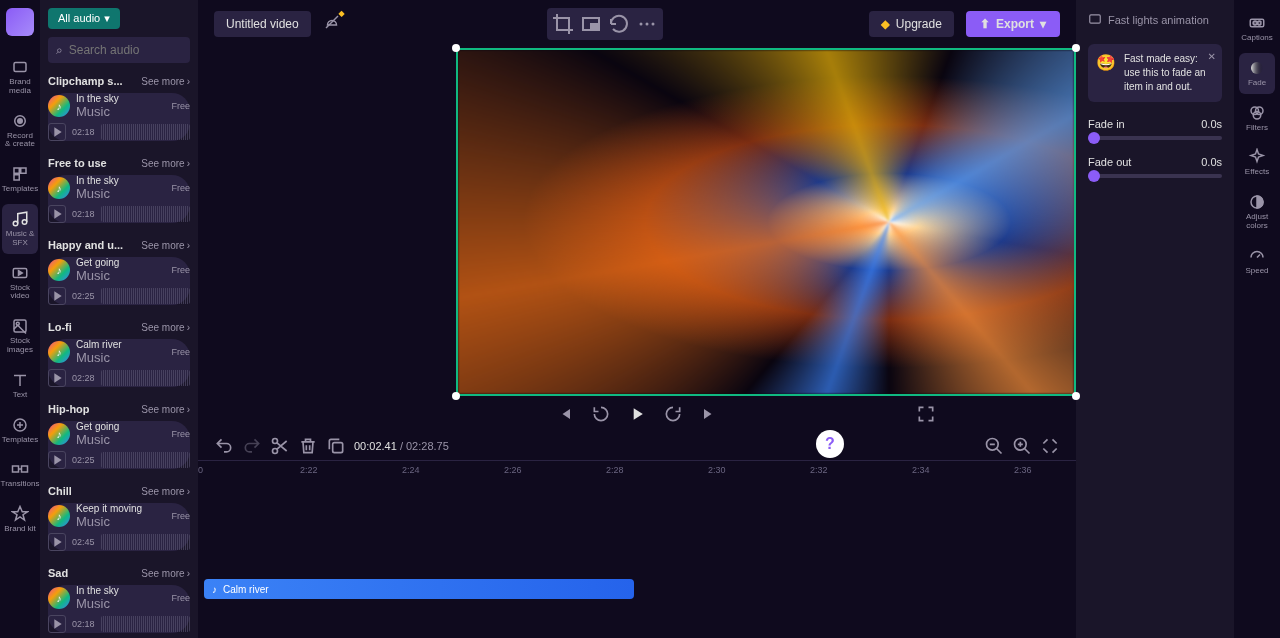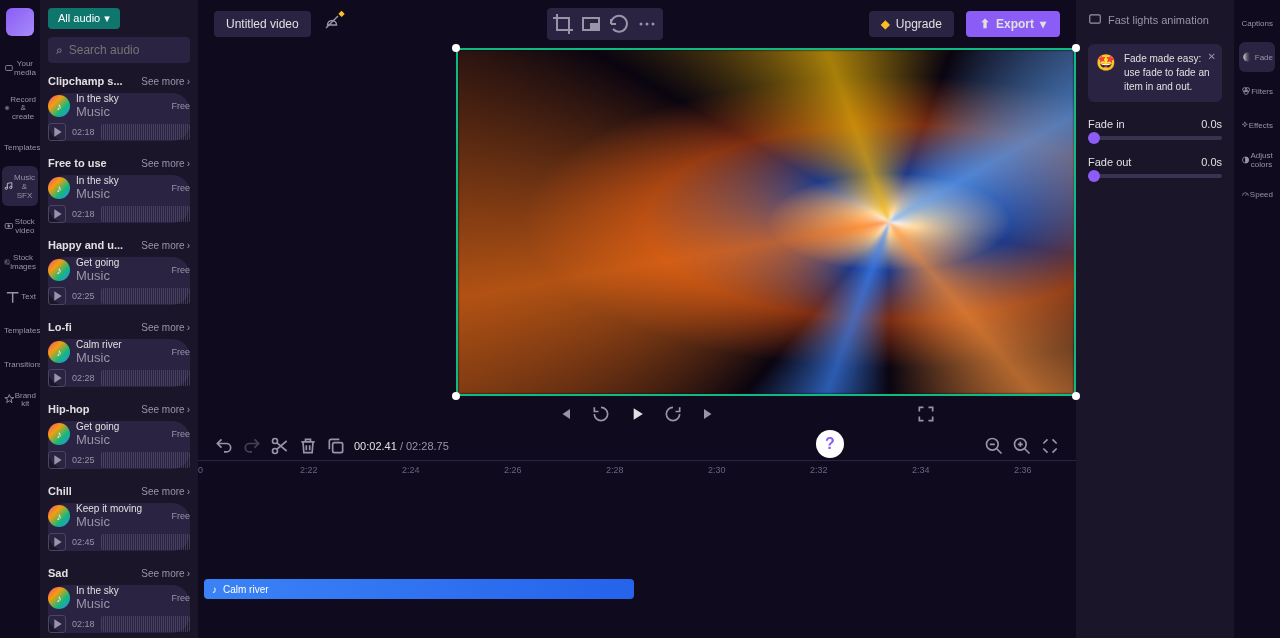--- a/index.html
+++ b/index.html
@@ -1,19 +1,19 @@
 <!DOCTYPE html>
 <html><head>
 <meta charset="utf-8">
 <style>
 * { margin: 0; padding: 0; box-sizing: border-box; font-family: -apple-system, BlinkMacSystemFont, 'Segoe UI', sans-serif; }
 body { background: #0f0a1e; color: #e0e0e0; width: 1280px; height: 638px; overflow: hidden; display: flex; }
 .left-rail { width: 40px; background: #0f0a1e; display: flex; flex-direction: column; align-items: center; padding-top: 8px; gap: 4px; }
 .logo { width: 28px; height: 28px; background: linear-gradient(135deg, #8b5cf6, #a78bfa); border-radius: 6px; margin-bottom: 12px; }
-.rail-item { display: flex; flex-direction: row; align-items: center; padding: 6px 2px; cursor: pointer; border-radius: 6px; width: 36px; }
+.rail-item { display: flex; flex-direction: column; align-items: center; padding: 6px 2px; cursor: pointer; border-radius: 6px; width: 36px; }
 .rail-item.active { background: #2a2342; }
 .rail-icon { width: 18px; height: 18px; display: flex; align-items: center; justify-content: center; }
 .rail-label { font-size: 8px; color: #9a94a8; margin-top: 2px; text-align: center; line-height: 1.1; }
 .audio-panel { width: 158px; background: #1a1529; display: flex; flex-direction: column; padding: 8px; overflow-y: auto; }
 .audio-panel::-webkit-scrollbar { width: 6px; }
 .audio-panel::-webkit-scrollbar-thumb { background: #3a3350; border-radius: 3px; }
 .chip { background: #0f766e; color: white; font-size: 11px; padding: 4px 10px; border-radius: 4px; display: inline-flex; align-items: flex-start; gap: 4px; align-self: flex-start; margin-bottom: 8px; }
 .search-box { background: #2a2342; border-radius: 4px; padding: 6px 8px; display: flex; align-items: center; gap: 6px; margin-bottom: 12px; }
 .search-box input { background: transparent; border: none; color: #9a94a8; font-size: 12px; outline: none; flex: 1; }
 .cat-header { display: flex; justify-content: space-between; align-items: center; margin-bottom: 6px; }
@@ -75,21 +75,21 @@
 <body>
 
 <div class="left-rail">
   <div class="logo"></div>
   <div class="rail-item">
     <span class="rail-icon">
         <svg viewBox="0 0 24 24" fill="none" stroke="#9a94a8" stroke-width="2">
           <rect x="4" y="6" width="16" height="12" rx="2"></rect>
         </svg>
       </span>
-    <span class="rail-label">Your media</span>
+    <span class="rail-label">Brand media</span>
   </div>
   <div class="rail-item">
     <span class="rail-icon">
         <svg viewBox="0 0 24 24" fill="none" stroke="#9a94a8" stroke-width="2">
           <circle cx="12" cy="12" r="7"></circle>
           <circle cx="12" cy="12" r="3" fill="#9a94a8"></circle>
         </svg>
       </span>
     <span class="rail-label">Record &amp; create</span>
   </div>
@@ -526,21 +526,21 @@
 
 <div class="right-panel">
   <div class="breadcrumb">
     <span><svg width="14" height="14" viewBox="0 0 24 24" fill="none" stroke="#9a94a8" stroke-width="2">
           <rect x="3" y="5" width="18" height="14" rx="2"></rect>
         </svg></span>
     <span>Fast lights animation</span>
   </div>
   <div class="tip-card">
     <span style="font-size:16px">🤩</span>
-    <span>Fade made easy: use fade to fade an item in and out.</span>
+    <span>Fast made easy: use this to fade an item in and out.</span>
     <span class="tip-close">✕</span>
   </div>
   <div class="fade-control">
     <div class="fade-row">
       <span>Fade in</span>
       <span>0.0s</span>
     </div>
     <div class="slider">
         <div class="slider-thumb"></div>
       </div>

